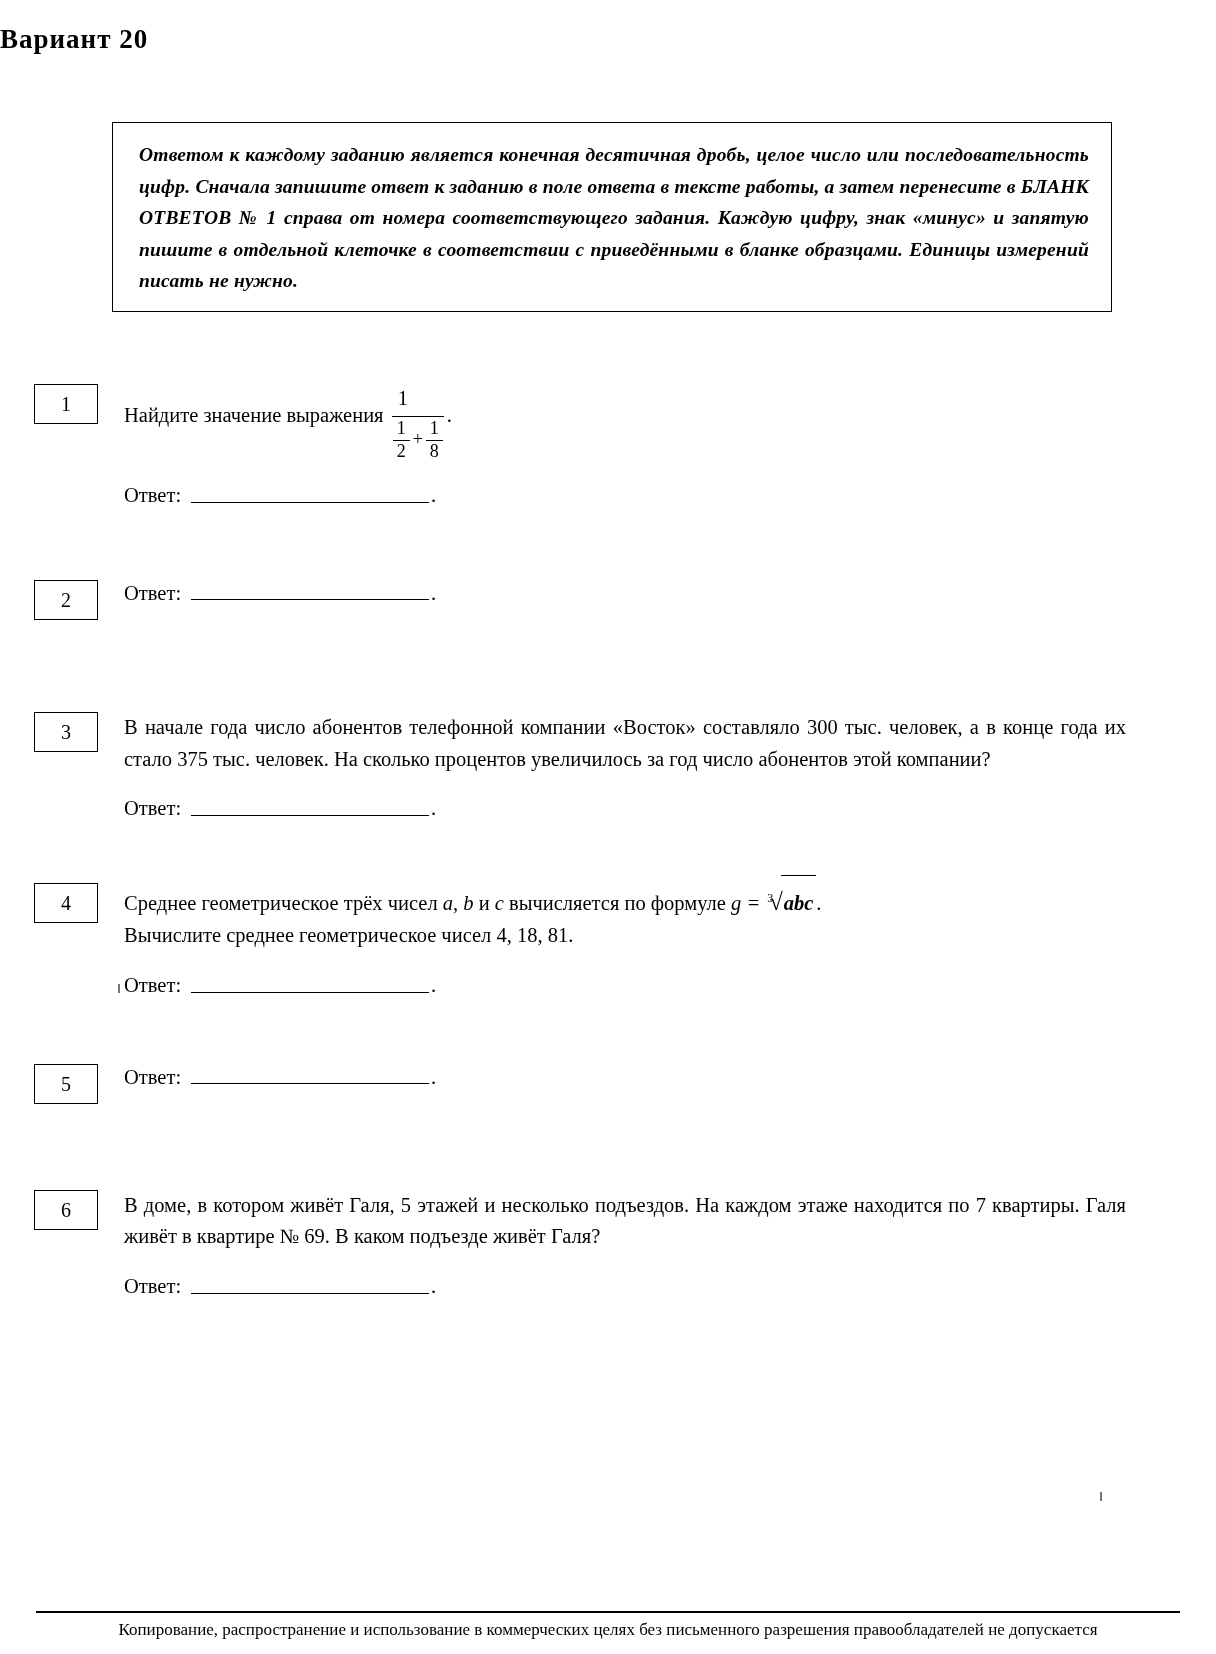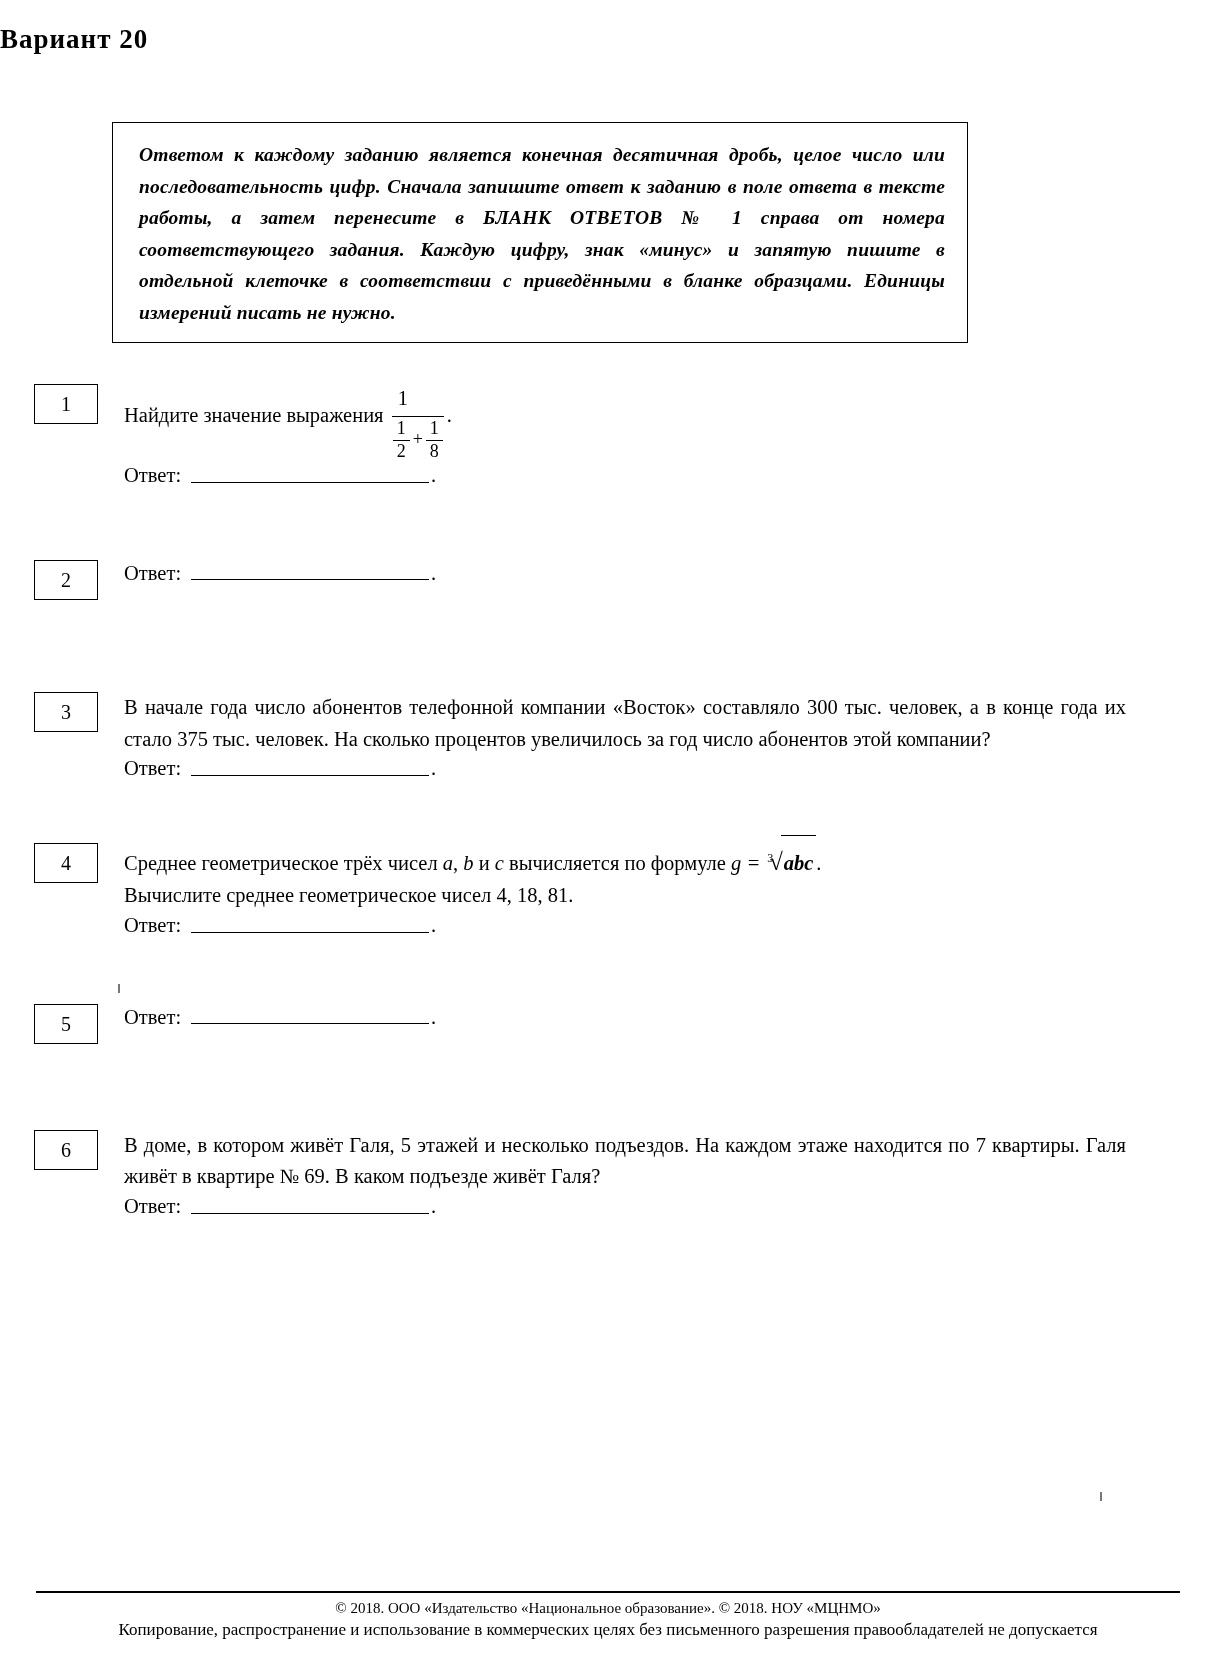--- a/index.html
+++ b/index.html
@@ -26,21 +26,21 @@
     font-weight: bold;
     font-size: 27px;
     letter-spacing: 1px;
     margin-top: 24px;
     margin-bottom: 0;
   }
   .instruction-box {
     position: absolute;
     left: 112px;
     top: 98px;
-    width: 856px;
+    width: 1000px;
     box-sizing: border-box;
     border: 1.5px solid #000;
     padding: 16px 22px 14px 26px;
   }
   .instruction-box p {
     margin: 0;
     font-style: italic;
     font-weight: bold;
     font-size: 19.5px;
     line-height: 1.62;
@@ -75,20 +75,21 @@
     margin-right: 90px;
   }
   .statement {
     font-size: 20.5px;
     line-height: 1.55;
     text-align: justify;
     text-align-last: left;
     position: relative;
   }
   .answer-line {
+    margin-top: 20px;
     font-size: 20.5px;
   }
   .answer-line .rule {
     display: inline-block;
     width: 238px;
     border-bottom: 1.4px solid #000;
     margin: 0 2px 0 10px;
     height: 0.95em;
   }
   
@@ -263,17 +264,16 @@
         </div>
       </div>
     </div>
 
   </div>
 
   <div class="speck" style="left:118px; top:960px;"></div>
   <div class="speck" style="left:1100px; top:1468px;"></div>
 
   <div class="footer">
-    <div class="line1">© 2018. ООО «Издательство «Национальное образование». © 2018. НОУ «МЦНМО»</div>
     <div class="line2">Копирование, распространение и использование в коммерческих целях без письменного разрешения правообладателей не допускается</div>
   </div>
 
 </div>
 
 </body></html>

